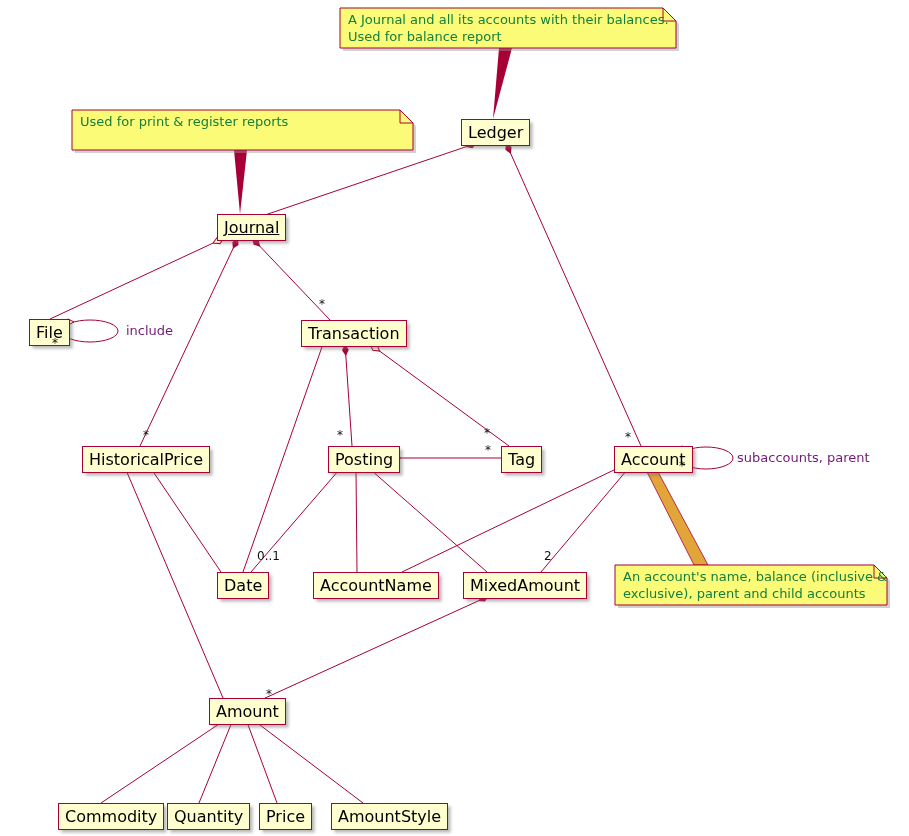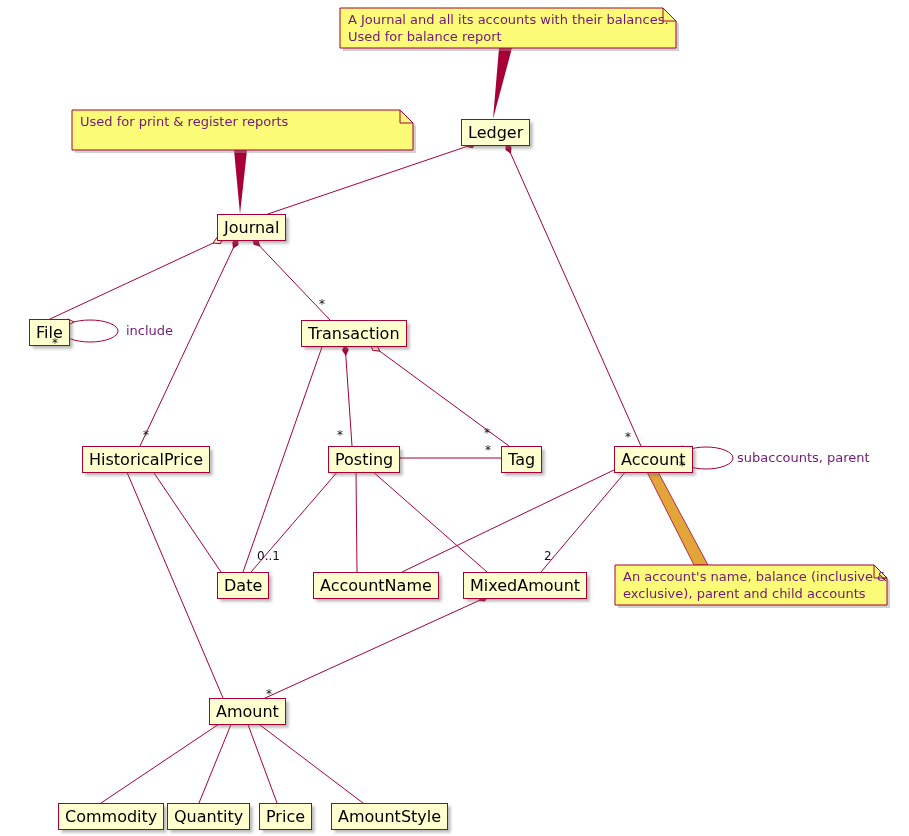--- a/index.html
+++ b/index.html
@@ -7,21 +7,21 @@
   .canvas { position:relative; width:909px; height:836px; background:#ffffff; overflow:hidden; }
   svg.wires { position:absolute; left:0; top:0; z-index:1; }
   .uml-class {
     position:absolute; z-index:2;
     background:#FEFECE; border:1.5px solid #A80036;
     padding:3px 6px; font-size:16px; color:#000; white-space:nowrap;
     box-shadow:2.5px 2.5px 3px rgba(110,110,110,0.5);
   }
   .note-text {
     position:absolute; z-index:3; padding:3px 8px;
-    font-size:13px; line-height:17px; color:#701a75; white-space:nowrap;
+    font-size:13px; line-height:17px; color:#15803d; white-space:nowrap;
   }
   .note-text span { display:block; }
   .mult { position:absolute; z-index:3; font-size:12px; color:#111; }
   .edge-label { position:absolute; z-index:3; font-size:13px; color:#701a75; }
 </style>
 </head>
 <body>
 
 <div class="canvas">
 
@@ -85,21 +85,21 @@
   </div>
   <div class="note-text" style="left:72px;top:110px;width:341px;">
     <span>Used for print &amp; register reports</span>
   </div>
   <div class="note-text" style="left:615px;top:565px;width:272px;">
     <span>An account's name, balance (inclusive &amp;</span>
     <span>exclusive), parent and child accounts</span>
   </div>
 
   <div class="uml-class" style="left:461px;top:119px;">Ledger</div>
-  <div class="uml-class" style="left:217px;top:214px;">Journal</div>
+  <div class="uml-class" style="left:217px;top:214px;text-decoration:underline;">Journal</div>
   <div class="uml-class" style="left:29px;top:319px;">File</div>
   <div class="uml-class" style="left:301px;top:320px;">Transaction</div>
   <div class="uml-class" style="left:82px;top:446px;">HistoricalPrice</div>
   <div class="uml-class" style="left:328px;top:446px;">Posting</div>
   <div class="uml-class" style="left:501px;top:446px;">Tag</div>
   <div class="uml-class" style="left:614px;top:446px;">Account</div>
   <div class="uml-class" style="left:217px;top:572px;">Date</div>
   <div class="uml-class" style="left:313px;top:572px;">AccountName</div>
   <div class="uml-class" style="left:463px;top:572px;">MixedAmount</div>
   <div class="uml-class" style="left:209px;top:698px;">Amount</div>

